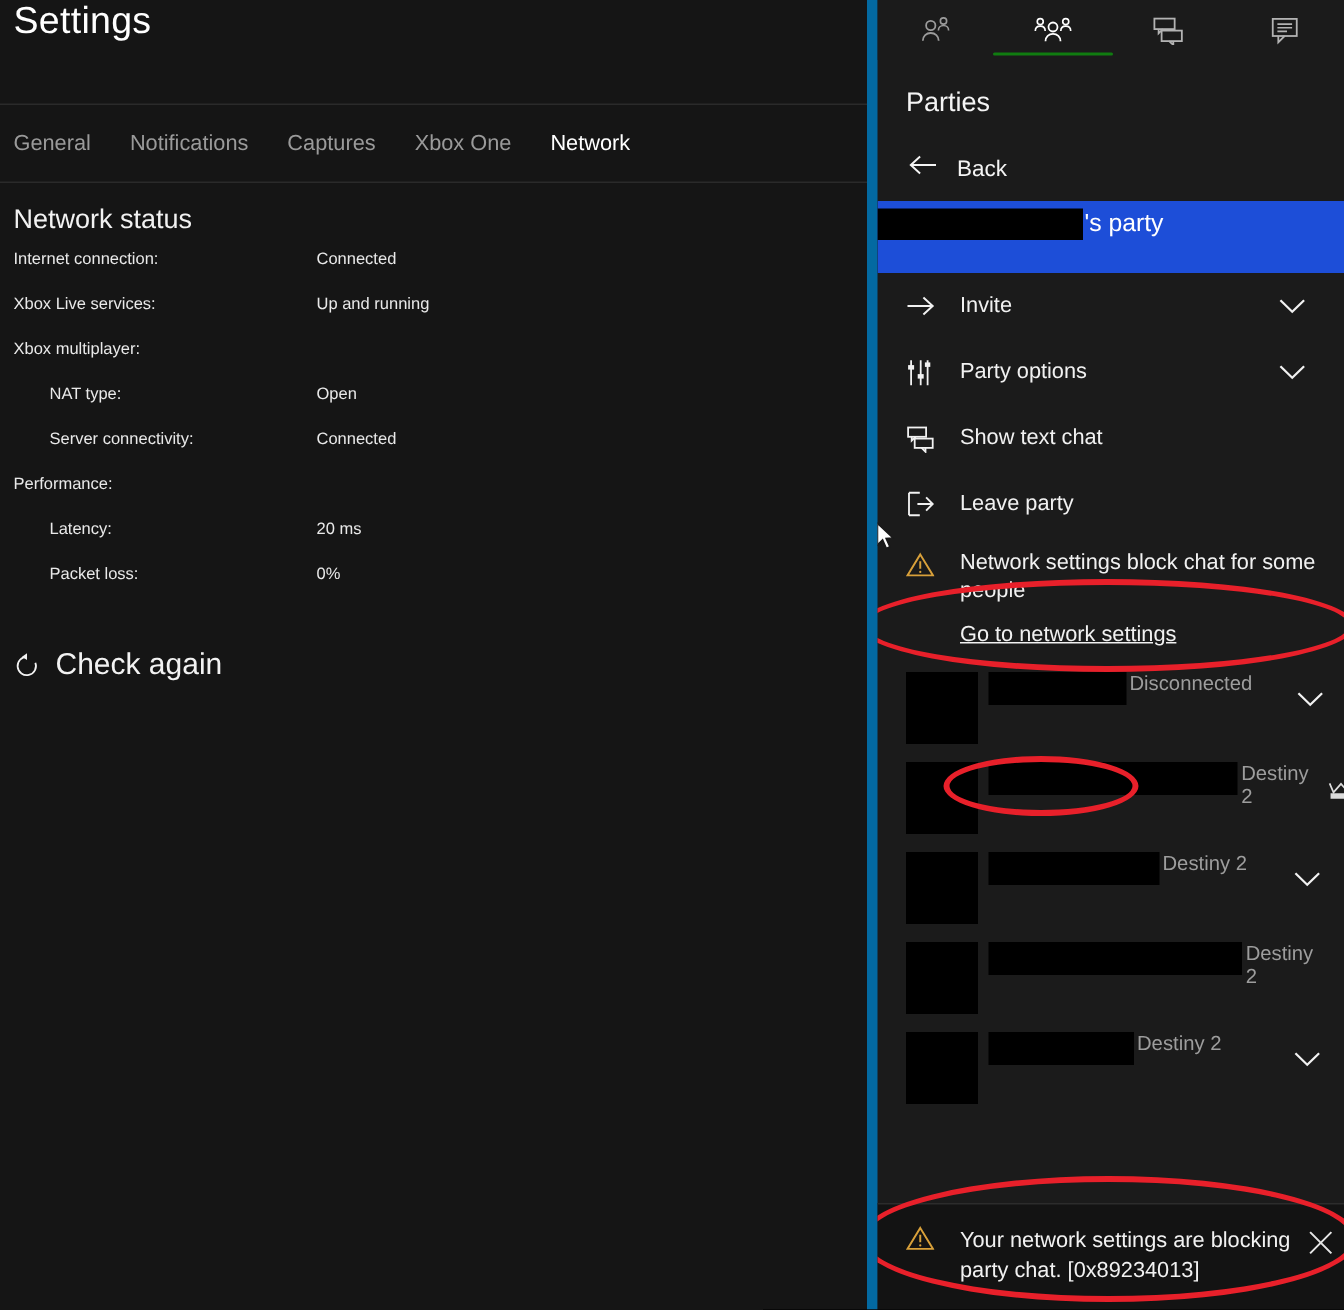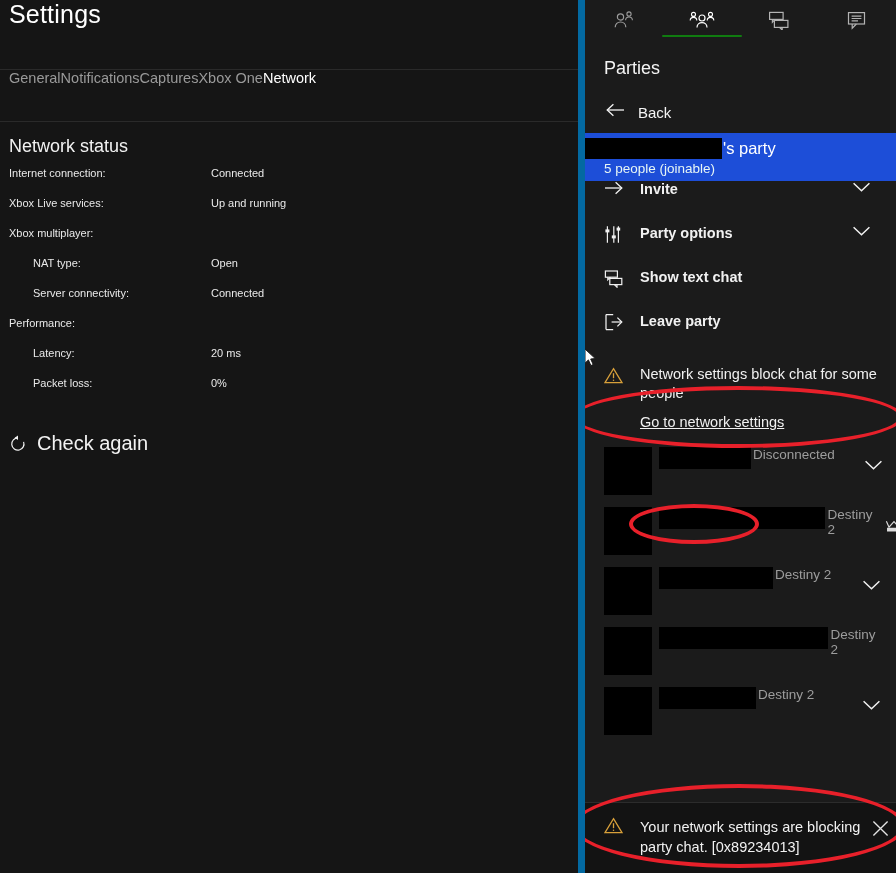--- a/index.html
+++ b/index.html
@@ -37,21 +37,22 @@
   .settings-title {
     font-size: 25px;
     color: #ffffff;
     font-weight: 400;
     letter-spacing: .2px;
   }
 
   .settings-tabs {
     height: 52px;
     display: flex;
-    align-items: flex-start;
+    align-items: center;
+    gap: 26px;
     padding-left: 9px;
     border-bottom: 1px solid #2a2a2a;
   }
   .settings-tab {
     font-size: 14.5px;
     color: #9a9a9a;
     cursor: pointer;
     white-space: nowrap;
   }
   .settings-tab.active { color: #ffffff; }
@@ -162,24 +163,23 @@
   .redact {
     display: inline-block;
     background: #000000;
     height: 21px;
   }
   .redact.banner { width: 137px; margin-left: -19px; margin-right: 1px; }
 
   .menu-item {
     height: 44px;
     display: flex;
-    align-items: flex-start;
+    align-items: center;
     padding: 0 24px 0 19px;
     cursor: pointer;
-    font-weight: bold;
   }
   .menu-icon {
     width: 26px;
     flex: 0 0 26px;
     display: flex;
     align-items: center;
     justify-content: flex-start;
   }
   .menu-label {
     flex: 1 1 auto;
@@ -434,21 +434,20 @@
         </svg>
       </span>
       <span class="xb-back-label">Back</span>
     </div>
 
     <div class="party-banner">
       <div class="party-banner-title">
         <span class="redact banner"></span>
         <span>'s party</span>
       </div>
-      <div class="party-banner-sub">5 people (joinable)</div>
     </div>
 
     <div class="menu-item">
       <span class="menu-icon">
         <svg width="19" height="14" viewBox="0 0 19 14" fill="none">
           <path d="M1 7h16.5" stroke="#f1f1f1" stroke-width="1.3"></path>
           <path d="M11.6 1.3 17.8 7l-6.2 5.7" stroke="#f1f1f1" stroke-width="1.3" fill="none"></path>
         </svg>
       </span>
       <span class="menu-label">Invite</span>

